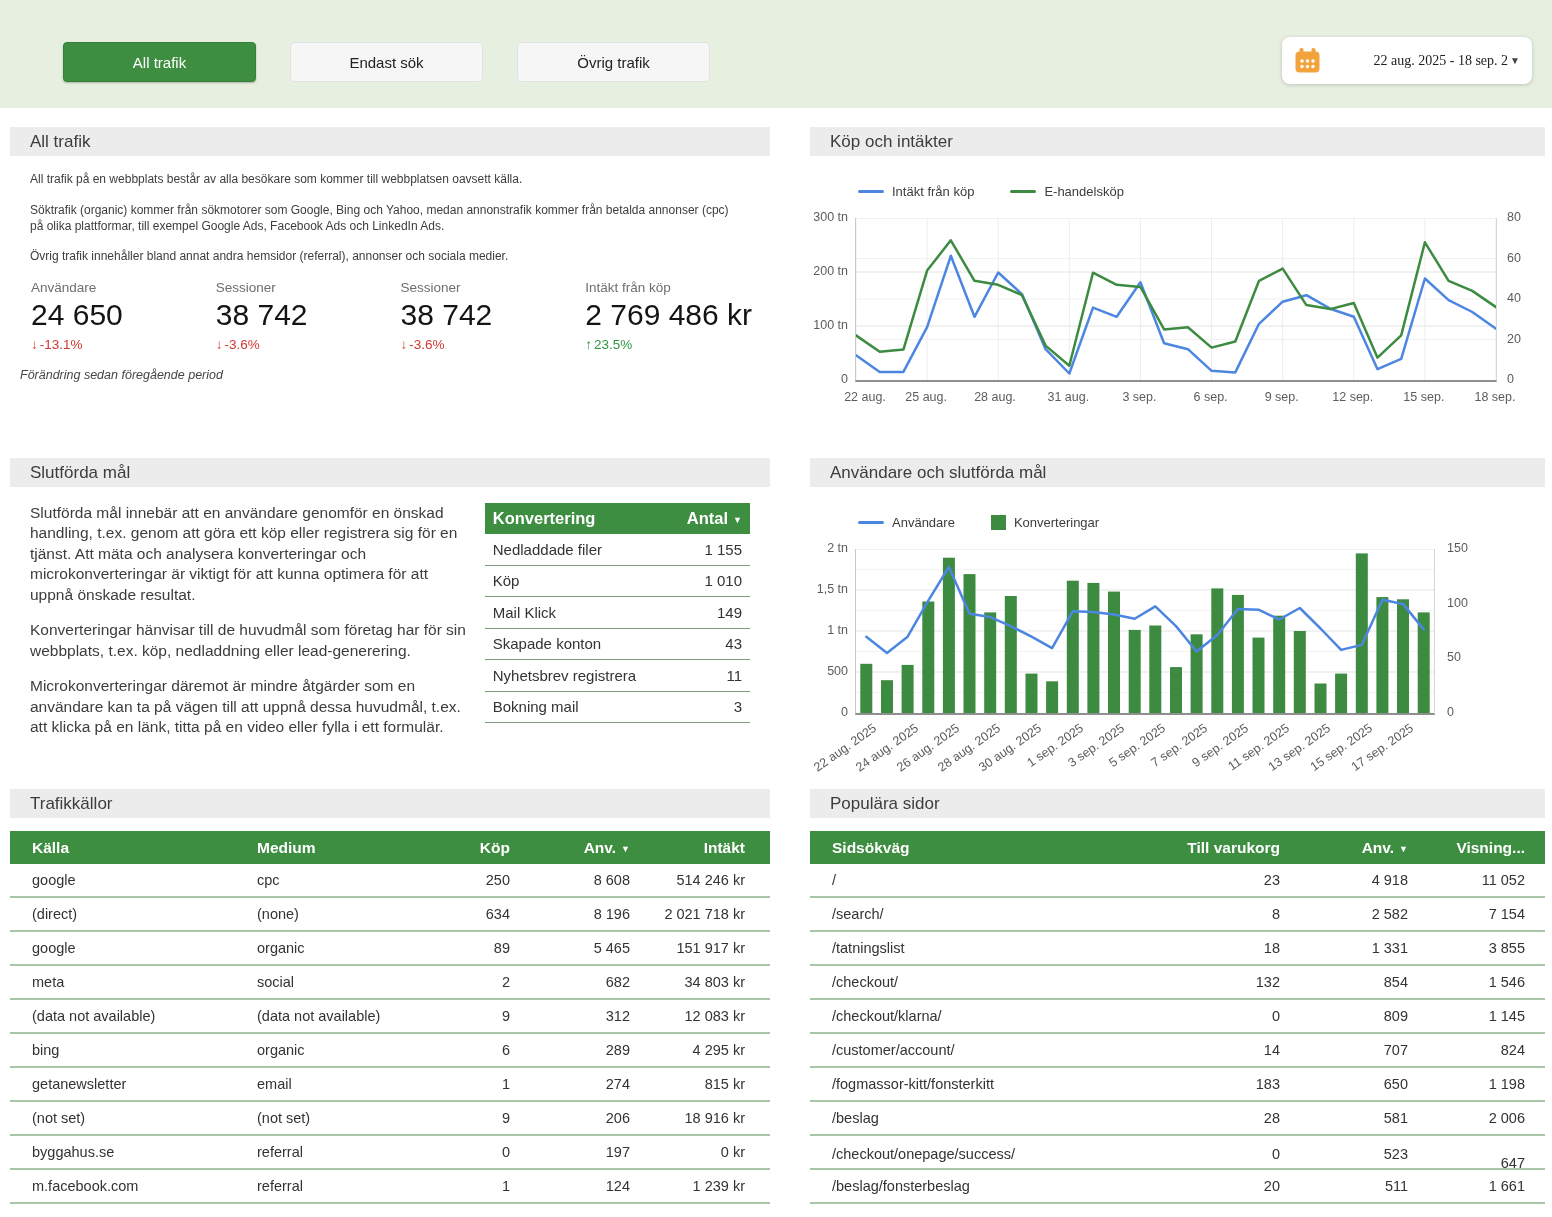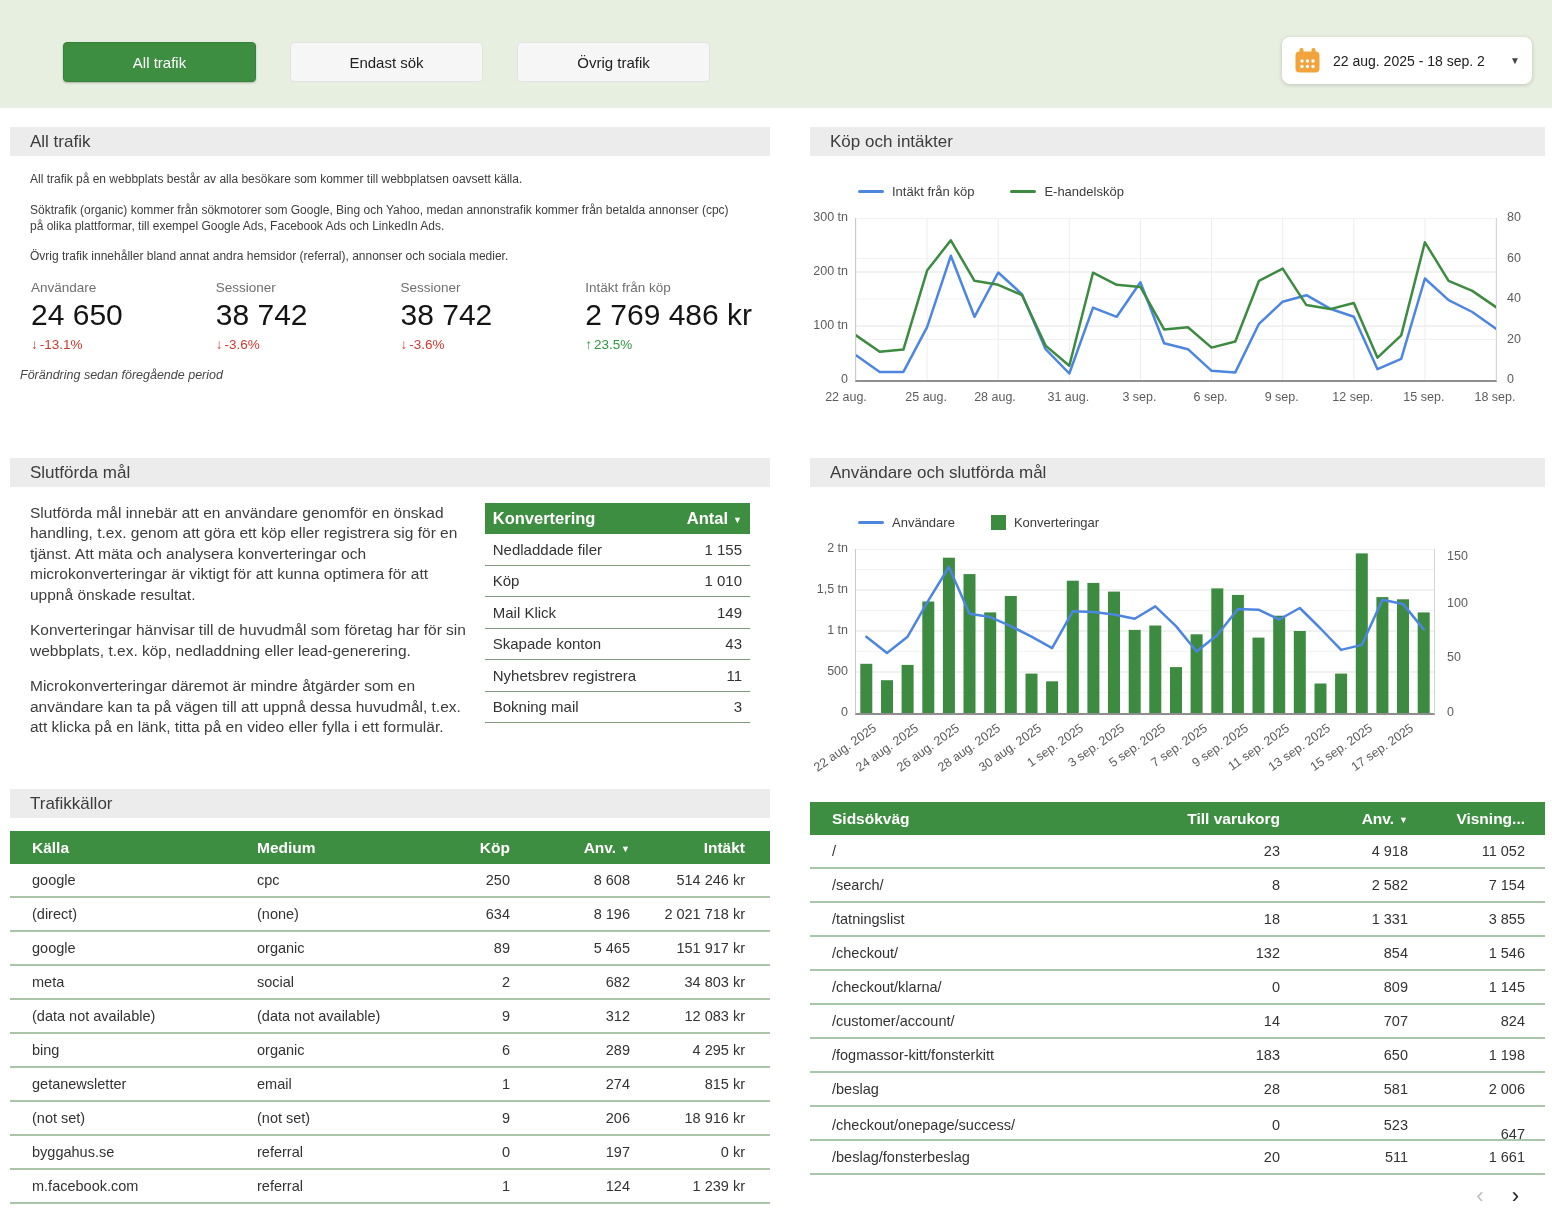--- a/index.html
+++ b/index.html
@@ -7,21 +7,21 @@
        font-family:"Liberation Sans",sans-serif;-webkit-font-smoothing:antialiased;}
   
   .topbar{height:108px;background:#E7EFE1;position:relative;}
   .tabs{position:absolute;left:63px;top:42px;display:flex;gap:34px;}
   .tab{width:193px;height:40px;border-radius:4px;display:flex;align-items:center;justify-content:center;
        font-size:15px;box-sizing:border-box;cursor:pointer;}
   .tab.active{background:#3E8E41;color:#fff;border:1px solid #37823A;box-shadow:0 1px 2px rgba(0,0,0,.25);}
   .tab.inactive{background:#f6f6f6;color:#222;border:1px solid #e2e2e2;}
   .datepicker{position:absolute;right:20px;top:37px;width:250px;height:47px;background:#fff;border-radius:8px;
        box-shadow:0 1px 4px rgba(0,0,0,.18);display:flex;align-items:center;padding:0 12px;box-sizing:border-box;cursor:pointer;}
-  .dp-text{font-size:14px;color:#202124;margin-left:12px;flex:1;text-align:left;}
+  .dp-text{font-size:14px;color:#202124;margin-left:12px;flex:1;text-align:right;font-family:Liberation Serif, serif;}
   .dp-caret{color:#444;font-size:10px;margin-left:2px;}
   
   .content{position:absolute;top:127px;left:0;width:1552px;}
   .band{display:flex;}
   .col-l{width:760px;margin-left:10px;box-sizing:border-box;}
   .col-r{width:735px;margin-left:40px;box-sizing:border-box;position:relative;}
   .b1,.b2{height:331px;}
   .b3{height:428px;}
   .secbar{height:29px;background:#ececec;font-size:17px;color:#3d3d3d;line-height:29px;
           padding-left:20px;box-sizing:border-box;}
@@ -192,21 +192,21 @@
             </svg></div>
       <div class="ticklabel yl-left" style="left: 0px; top: 54px;">300 tn</div>
           <div class="ticklabel yl-left" style="left: 0px; top: 108px;">200 tn</div>
           <div class="ticklabel yl-left" style="left: 0px; top: 162px;">100 tn</div>
           <div class="ticklabel yl-left" style="left: 0px; top: 216px;">0</div>
           <div class="ticklabel " style="left: 697px; top: 54px;">80</div>
           <div class="ticklabel " style="left: 697px; top: 94.5px;">60</div>
           <div class="ticklabel " style="left: 697px; top: 135px;">40</div>
           <div class="ticklabel " style="left: 697px; top: 175.5px;">20</div>
           <div class="ticklabel " style="left: 697px; top: 216px;">0</div>
-          <div class="ticklabel xlab1" style="left: 36px; top: 234px;">22 aug.</div>
+          <div class="ticklabel xlab1" style="left: 55px; top: 234px;">22 aug.</div>
           <div class="ticklabel xlab1" style="left: 116.111px; top: 234px;">25 aug.</div>
           <div class="ticklabel xlab1" style="left: 185px; top: 234px;">28 aug.</div>
           <div class="ticklabel xlab1" style="left: 258.333px; top: 234px;">31 aug.</div>
           <div class="ticklabel xlab1" style="left: 329.444px; top: 234px;">3 sep.</div>
           <div class="ticklabel xlab1" style="left: 400.556px; top: 234px;">6 sep.</div>
           <div class="ticklabel xlab1" style="left: 471.667px; top: 234px;">9 sep.</div>
           <div class="ticklabel xlab1" style="left: 542.778px; top: 234px;">12 sep.</div>
           <div class="ticklabel xlab1" style="left: 613.889px; top: 234px;">15 sep.</div>
           <div class="ticklabel xlab1" style="left: 685px; top: 234px;">18 sep.</div>
         </div>
@@ -307,21 +307,21 @@
               <rect x="520.4" y="48.1" width="12" height="115.9" fill="#3C8B40"></rect>
               <rect x="541.0" y="50.3" width="12" height="113.7" fill="#3C8B40"></rect>
               <rect x="561.7" y="63.4" width="12" height="100.6" fill="#3C8B40"></rect>
               <polyline points="10.3,87.7 31.0,104.1 51.6,87.7 72.3,51.7 92.9,18.0 113.5,64.8 134.2,68.1 154.8,77.1 175.5,87.7 196.1,99.2 216.8,62.3 237.4,63.1 258.0,65.6 278.7,69.7 299.3,57.4 320.0,77.1 340.6,102.5 361.3,86.1 381.9,59.9 402.5,60.7 423.2,70.5 443.8,59.0 464.5,79.5 485.1,100.9 505.8,95.9 526.4,50.8 547.0,54.9 567.7,80.4" fill="none" stroke="#4D86E0" stroke-width="2.5" stroke-linejoin="round" stroke-linecap="round"></polyline>
             </svg></div>
       <div class="ticklabel yl-left" style="left: 0px; top: 54px;">2 tn</div>
           <div class="ticklabel yl-left" style="left: 0px; top: 95px;">1,5 tn</div>
           <div class="ticklabel yl-left" style="left: 0px; top: 136px;">1 tn</div>
           <div class="ticklabel yl-left" style="left: 0px; top: 177px;">500</div>
           <div class="ticklabel yl-left" style="left: 0px; top: 218px;">0</div>
-          <div class="ticklabel " style="left: 637px; top: 62px;">150</div>
+          <div class="ticklabel " style="left: 637px; top: 54px;">150</div>
           <div class="ticklabel " style="left: 637px; top: 108.667px;">100</div>
           <div class="ticklabel " style="left: 637px; top: 163.333px;">50</div>
           <div class="ticklabel " style="left: 637px; top: 218px;">0</div>
           <div class="ticklabel xlab2" style="left: 61.3214px; top: 234px;">22 aug. 2025</div>
           <div class="ticklabel xlab2" style="left: 102.607px; top: 234px;">24 aug. 2025</div>
           <div class="ticklabel xlab2" style="left: 143.893px; top: 234px;">26 aug. 2025</div>
           <div class="ticklabel xlab2" style="left: 185.179px; top: 234px;">28 aug. 2025</div>
           <div class="ticklabel xlab2" style="left: 226.464px; top: 234px;">30 aug. 2025</div>
           <div class="ticklabel xlab2" style="left: 267.75px; top: 234px;">1 sep. 2025</div>
           <div class="ticklabel xlab2" style="left: 309.036px; top: 234px;">3 sep. 2025</div>
@@ -419,20 +419,21 @@
           </div>
         </div>
       <div class="pgn">
 
         <span class="chev dis">‹</span>
         <span class="chev">›</span>
       </div>
     </div>
 
     <div class="col-r pop">
+      <div class="secbar">Populära sidor</div>
       <div class="ghead">
         <span class="cell-l">Sidsökväg</span>
         <span class="cell-r">Till varukorg</span>
         <span class="cell-r"><span>Anv.</span><span class="sort-caret">▼</span></span>
         <span class="cell-r" style="padding-right:20px;">Visning...</span>
       </div>
       <div id="pop-rows">
           <div class="grow">
             <span class="cell-l">/</span>
             <span class="cell-r">23</span>

